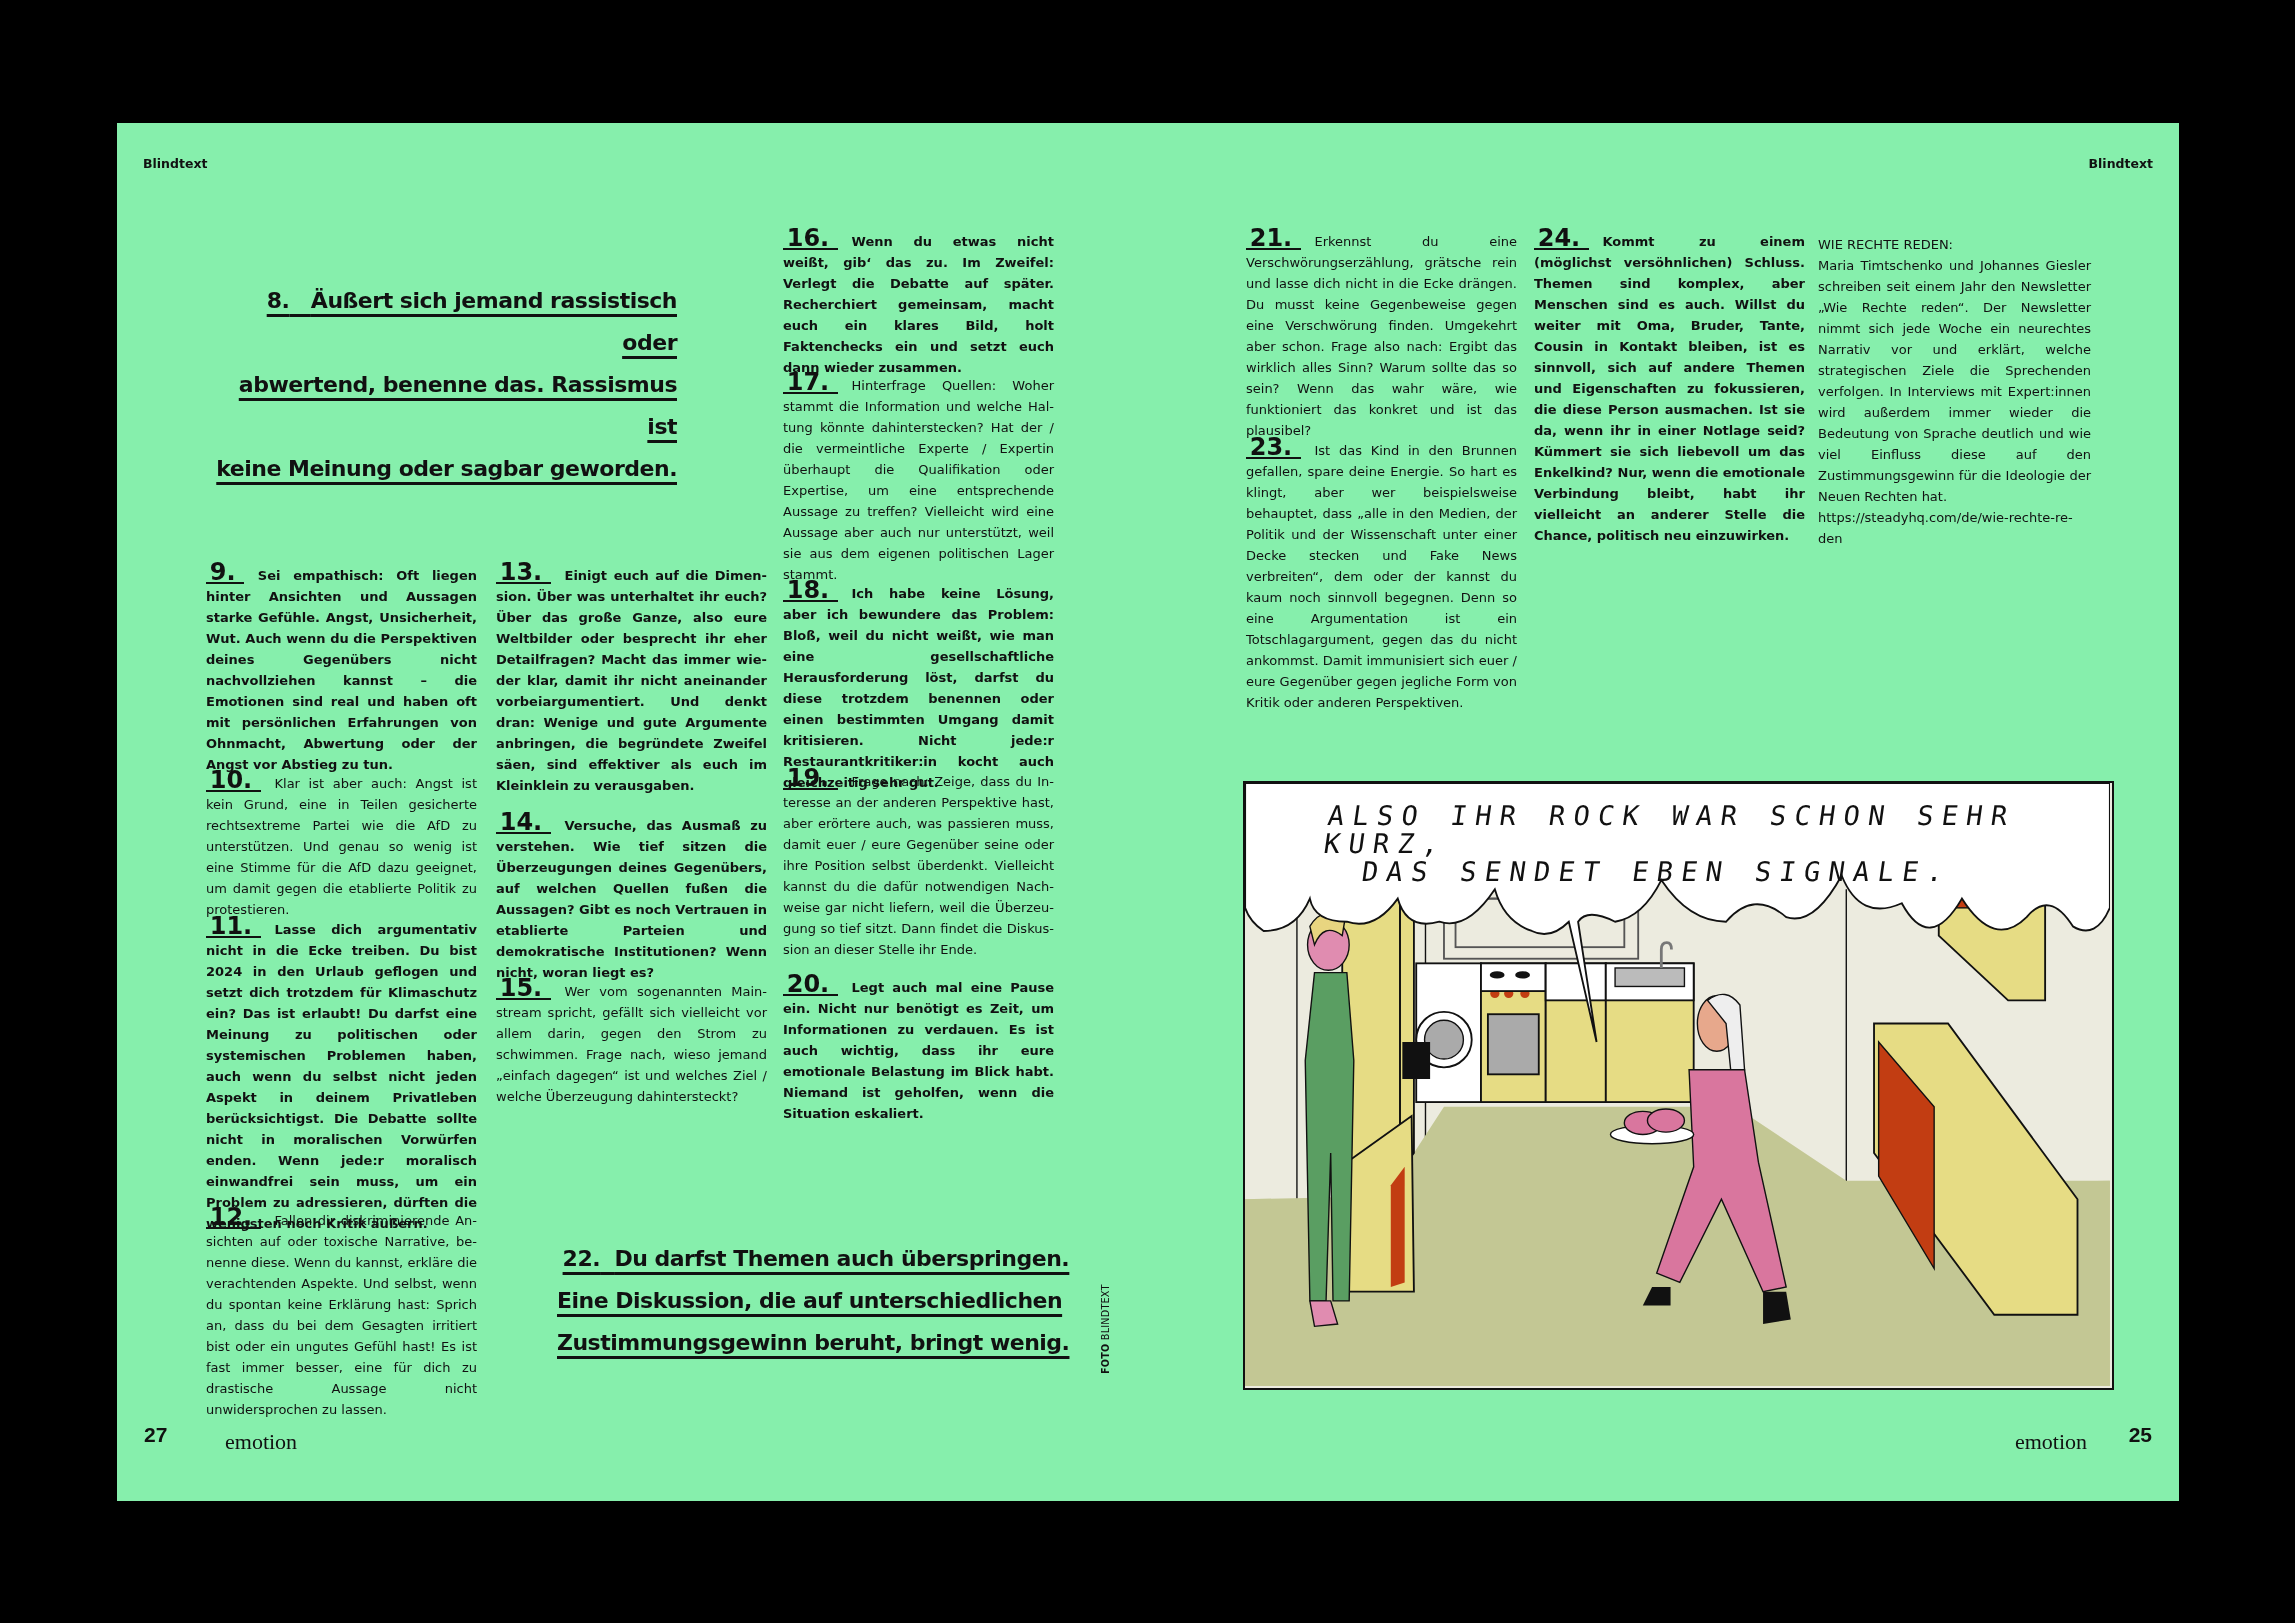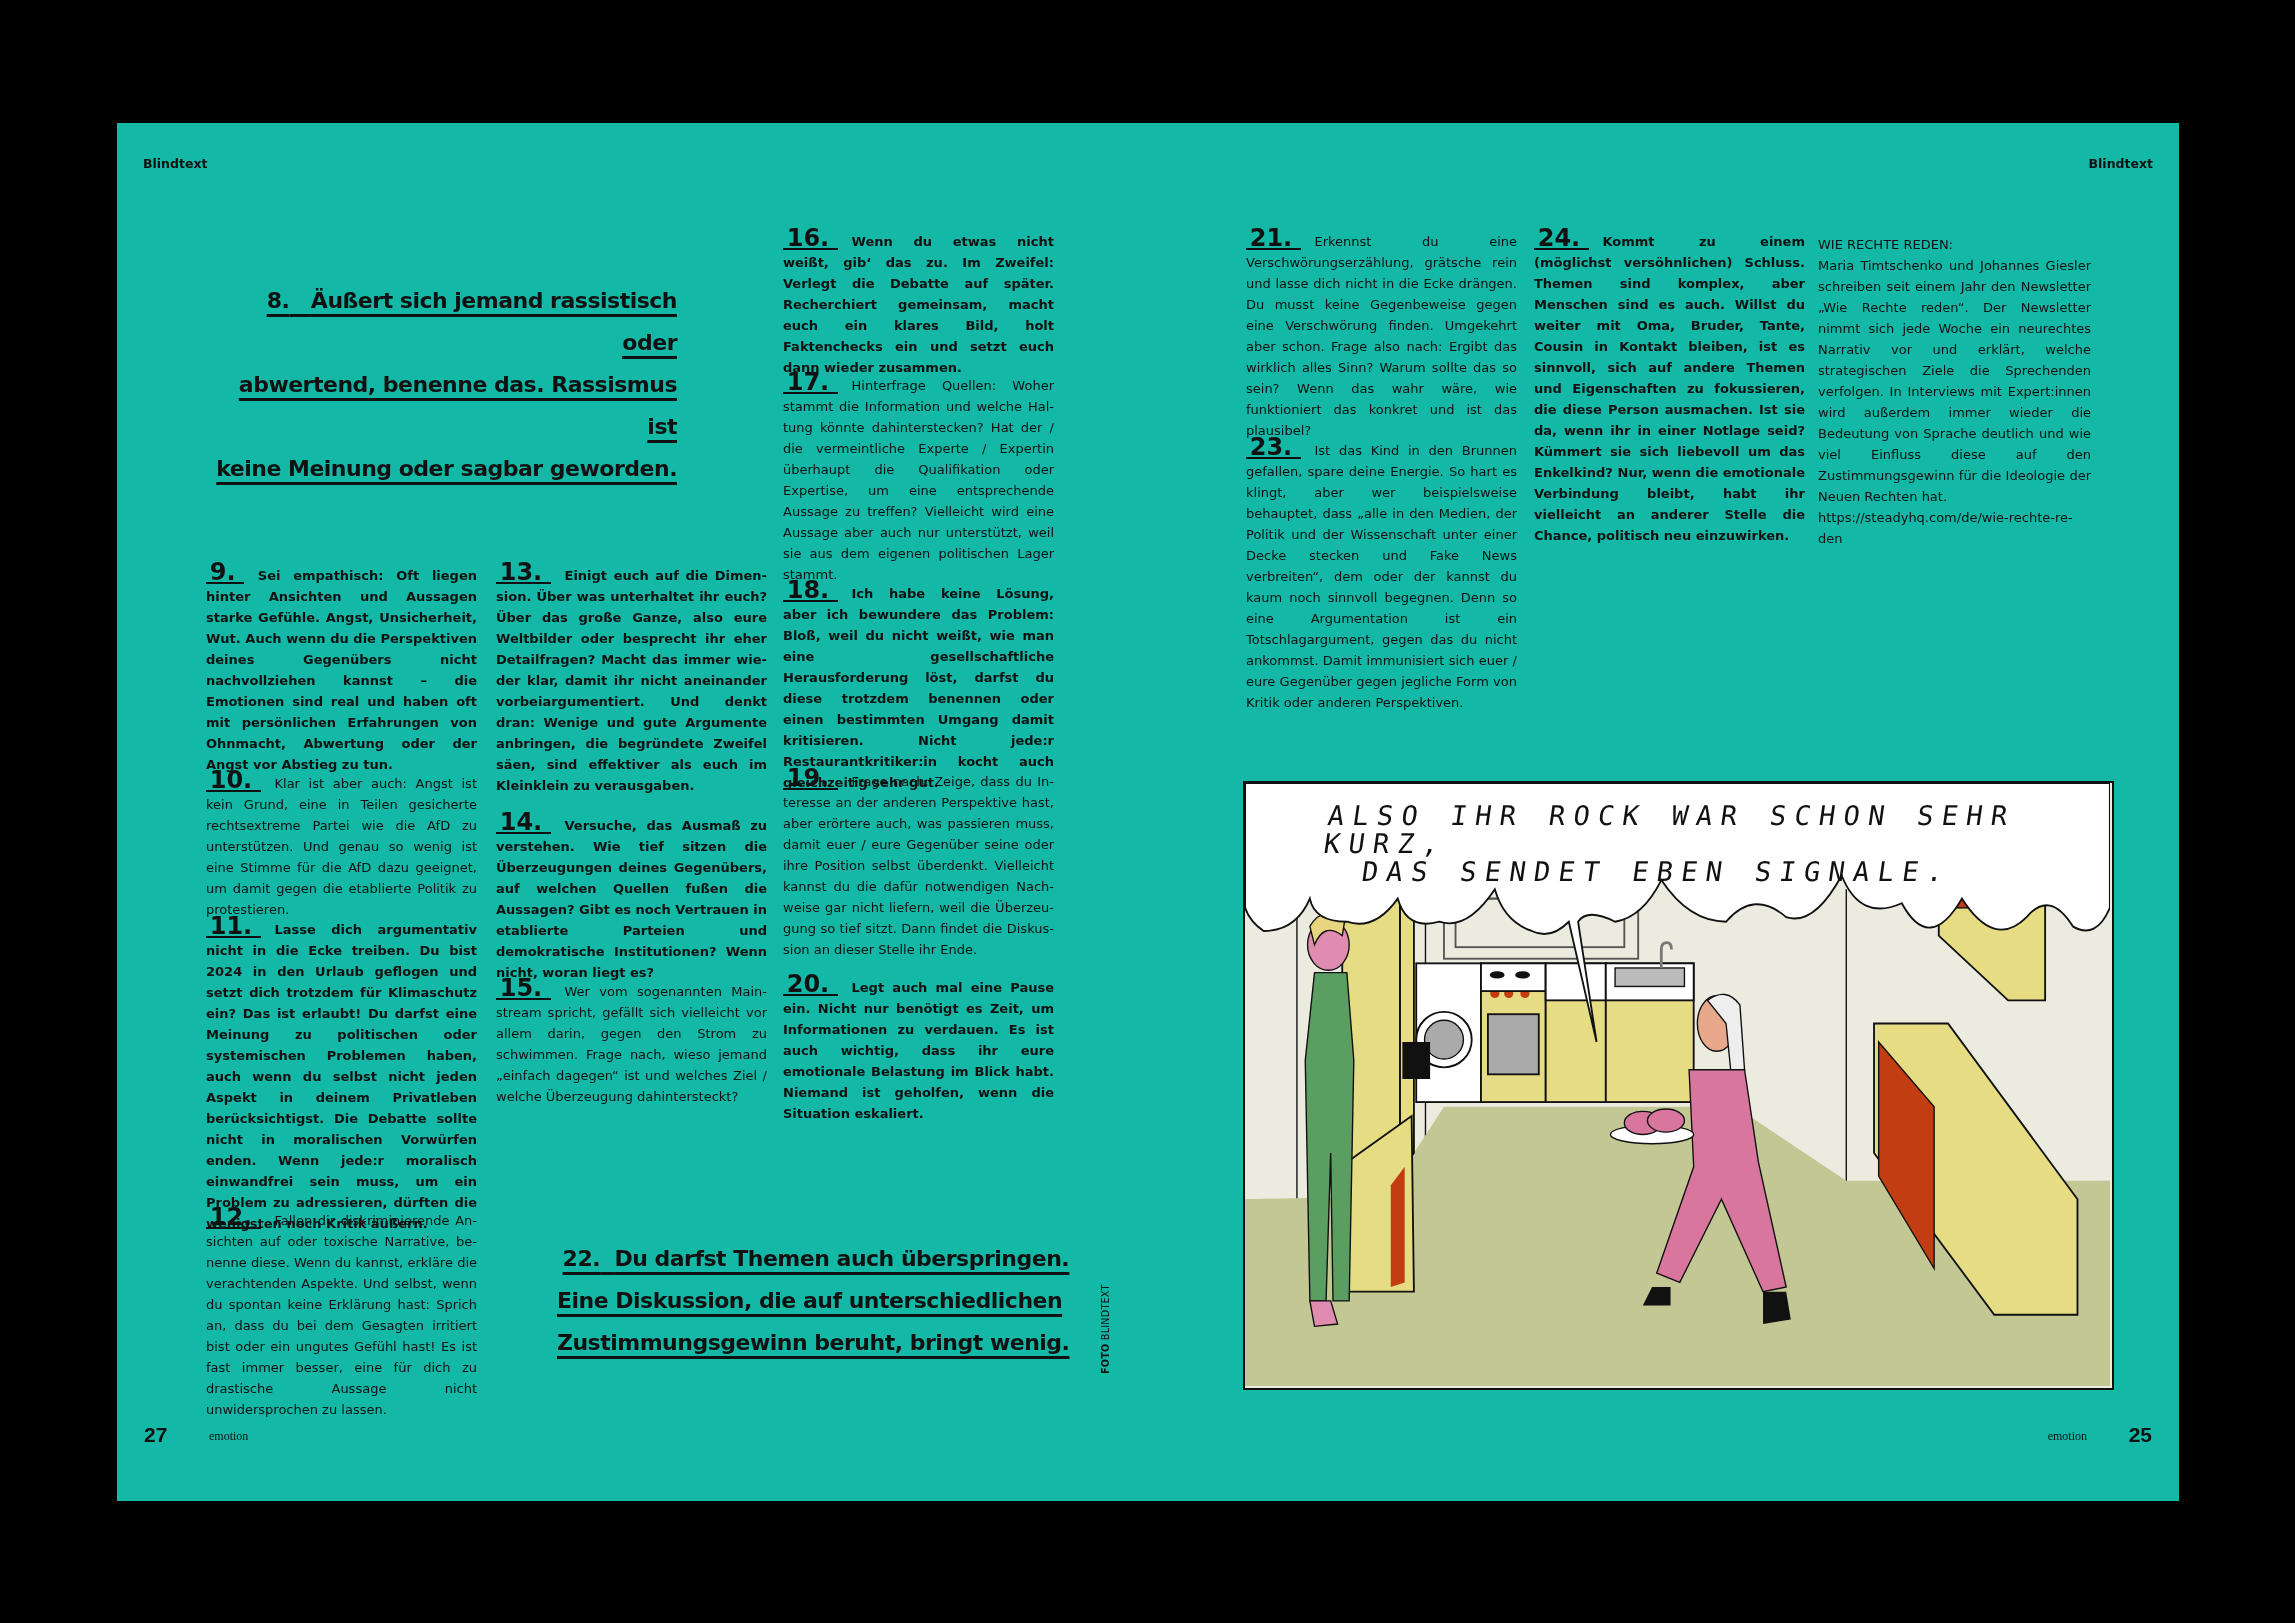--- a/index.html
+++ b/index.html
@@ -1,22 +1,22 @@
 <!DOCTYPE html>
 <html style="font-size:7.4px"><head>
 <meta charset="utf-8">
 <style>
   html,body{margin:0;padding:0;background:#000;}
   body{width:2295px;height:1623px;position:relative;overflow:hidden;font-family:"DejaVu Sans",sans-serif;color:#111;}
-  .spread{position:absolute;left:117px;top:123px;width:2062px;height:1378px;background:#14b8a6;}
+  .spread{position:absolute;left:117px;top:123px;width:2062px;height:1378px;background:#86efac;}
   .header{position:absolute;top:33px;font-family:"DejaVu Sans",sans-serif;font-weight:bold;font-size:12.5px;}
   .header.left{left:26px;}
   .header.right{right:26px;}
   .folio{position:absolute;top:1300px;font-family:"Liberation Sans",sans-serif;font-weight:bold;font-size:21px;}
-  .brand{position:absolute;top:1306px;font-family:"Liberation Serif",serif;font-size:12px;}
+  .brand{position:absolute;top:1306px;font-family:"Liberation Serif",serif;font-size:22px;margin-left:16px;}
   .pull{position:absolute;font-family:"DejaVu Sans",sans-serif;font-weight:bold;font-size:22px;line-height:42px;letter-spacing:-0.5px;}
   .pull span{text-decoration:underline;text-decoration-thickness:2.8px;text-underline-offset:5.6px;}
   .item{position:absolute;font-size:13px;line-height:21px;text-align:justify;hyphens:manual;}
   .item.bold{font-weight:bold;}
   .num{display:inline-block;font-family:"DejaVu Sans",sans-serif;font-weight:bold;font-size:24px;line-height:18.5px;border-bottom:2.8px solid #111;padding:0 8.3px 0 3.7px;margin-right:14px;vertical-align:baseline;}
   .info{position:absolute;left:1701px;top:111px;width:273px;font-size:13px;line-height:21px;text-align:justify;}
   .credit{position:absolute;left:983px;top:1251px;transform:rotate(-90deg);transform-origin:left top;font-size:9.7px;letter-spacing:0.2px;white-space:nowrap;}
   .credit b{font-weight:bold;}
   .illus{position:absolute;left:1126px;top:658px;width:871px;height:609px;border:2.8px solid #111;background:#ecebdf;overflow:hidden;box-sizing:border-box;}
   .illus svg{position:absolute;left:0;top:0;}

